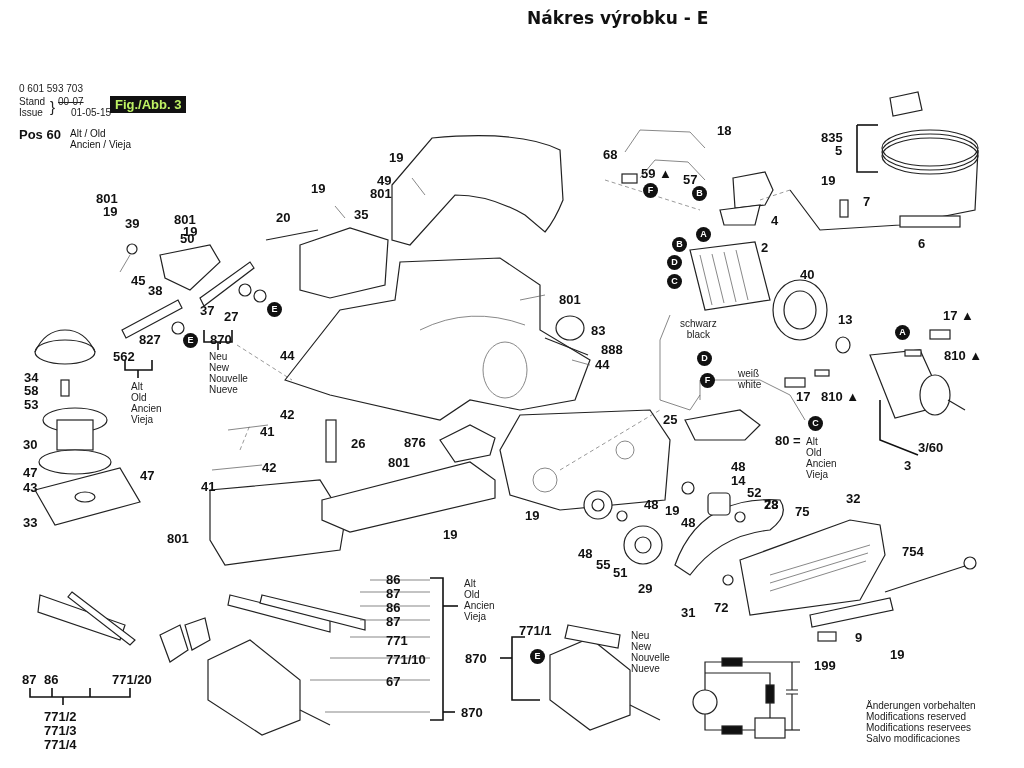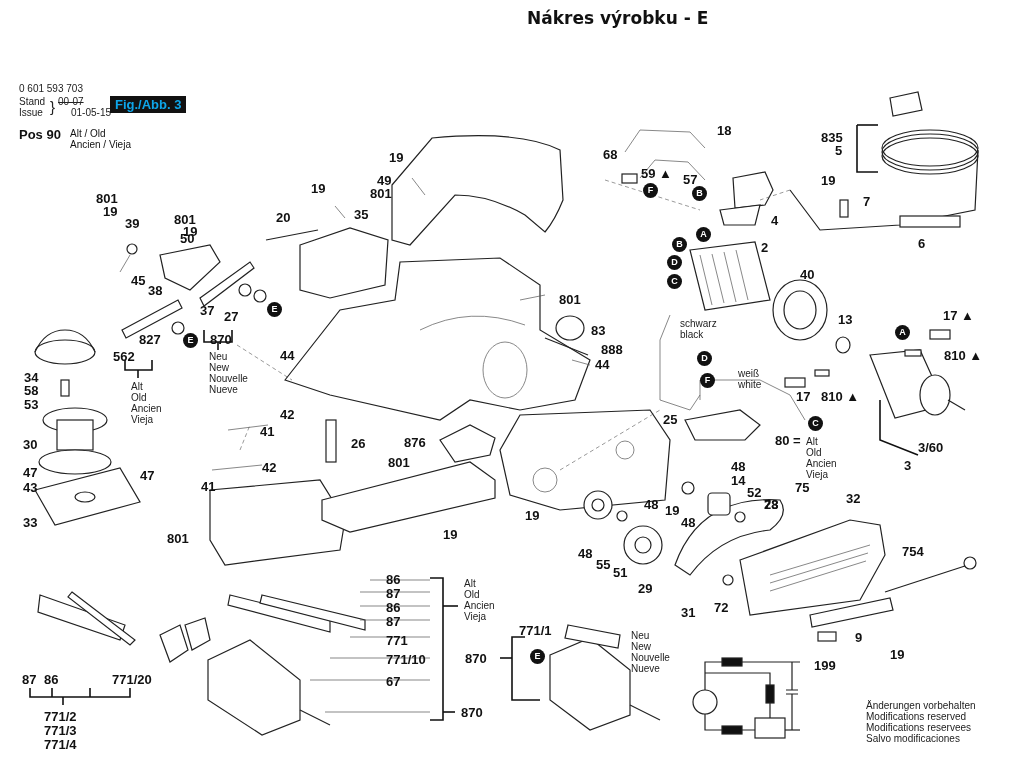--- a/index.html
+++ b/index.html
@@ -1,19 +1,19 @@
 <!DOCTYPE html>
 <html><head>
 <meta charset="utf-8">
 <style>
   html, body { margin:0; padding:0; background:#ffffff; }
   body { width:1024px; height:768px; position:relative; overflow:hidden; font-family:"Liberation Sans", sans-serif; color:#111; }
   .title { position:absolute; left:527px; top:8px; font-family:"DejaVu Sans", sans-serif; font-weight:bold; font-size:17px; color:#111; }
   .meta { position:absolute; font-size:10px; line-height:11px; color:#222; }
-  .figbox { position:absolute; left:110px; top:96px; background:#111; color:#0ea5e9; font-weight:bold; font-size:13px; padding:1px 5px; }
+  .figbox { position:absolute; left:110px; top:96px; background:#111; color:#bef264; font-weight:bold; font-size:13px; padding:1px 5px; }
   .pos { position:absolute; left:19px; top:127px; font-weight:bold; font-size:13px; }
   .posnote { position:absolute; left:70px; top:128px; font-size:10px; line-height:11px; }
   .lbl { position:absolute; font-weight:bold; font-size:13px; line-height:13px; white-space:nowrap; color:#111; }
   .note { position:absolute; font-size:10px; line-height:11px; white-space:pre; color:#222; }
   .badge { position:absolute; width:15px; height:15px; border-radius:50%; background:#111; color:#fff; font-size:9px; font-weight:bold; text-align:center; line-height:15px; }
   .footer { position:absolute; left:866px; top:700px; font-size:10px; line-height:11px; color:#222; }
   svg.diagram { position:absolute; left:0; top:0; }
   svg.diagram * { fill:none; stroke:#222; stroke-width:1.2; }
   svg.diagram .thin { stroke-width:0.7; stroke:#555; }
   svg.diagram .dash { stroke-dasharray:4 3; stroke-width:0.6; stroke:#555; }
@@ -25,21 +25,21 @@
 <body>
 
 <div class="title">Nákres výrobku - E</div>
 <div class="meta" style="left:19px;top:83px;">0 601 593 703</div>
 <div class="meta" style="left:19px;top:96px;">Stand</div>
 <div class="meta" style="left:19px;top:107px;">Issue</div>
 <div class="meta" style="left:50px;top:95px;font-size:15px;line-height:24px;">}</div>
 <div class="meta" style="left:58px;top:96px;text-decoration:line-through;">00-07</div>
 <div class="meta" style="left:58px;top:107px;margin-left:13px;">01-05-15</div>
 <div class="figbox">Fig./Abb. 3</div>
-<div class="pos">Pos 90</div>
+<div class="pos">Pos 60</div>
 <div class="posnote">
   <div>Alt / Old</div>
   <div>Ancien / Vieja</div>
 </div>
 
 <svg class="diagram" width="1024" height="768">
 
   <path d="M392,185 L432,138 Q520,130 560,150 L563,200 Q555,220 545,232 L525,215 Q490,195 455,195 L410,245 L392,240 Z" class="fillw"></path>
 
   <path d="M300,245 L350,228 L388,240 L385,285 L330,298 L300,290 Z" class="fillw"></path>
@@ -272,21 +272,21 @@
 <div class="lbl" style="left:525px;top:509px;">19</div>
 <div class="lbl" style="left:644px;top:498px;">48</div>
 <div class="lbl" style="left:665px;top:504px;">19</div>
 <div class="lbl" style="left:681px;top:516px;">48</div>
 <div class="lbl" style="left:578px;top:547px;">48</div>
 <div class="lbl" style="left:596px;top:558px;">55</div>
 <div class="lbl" style="left:613px;top:566px;">51</div>
 <div class="lbl" style="left:638px;top:582px;">29</div>
 <div class="lbl" style="left:681px;top:606px;">31</div>
 <div class="lbl" style="left:714px;top:601px;">72</div>
-<div class="lbl" style="left:795px;top:481px;">75</div>
+<div class="lbl" style="left:795px;top:505px;">75</div>
 <div class="lbl" style="left:846px;top:492px;">32</div>
 <div class="lbl" style="left:902px;top:545px;">754</div>
 <div class="lbl" style="left:855px;top:631px;">9</div>
 <div class="lbl" style="left:890px;top:648px;">19</div>
 <div class="lbl" style="left:814px;top:659px;">199</div>
 <div class="lbl" style="left:386px;top:573px;">86</div>
 <div class="lbl" style="left:386px;top:587px;">87</div>
 <div class="lbl" style="left:386px;top:601px;">86</div>
 <div class="lbl" style="left:386px;top:615px;">87</div>
 <div class="lbl" style="left:386px;top:634px;">771</div>
@@ -303,21 +303,21 @@
 <div class="lbl" style="left:44px;top:738px;">771/4</div>
 
 <div class="note" style="left:131px;top:381px;">Alt
 Old
 Ancien
 Vieja</div>
 <div class="note" style="left:209px;top:351px;">Neu
 New
 Nouvelle
 Nueve</div>
-<div class="note" style="left:680px;top:318px;">schwarz
+<div class="note" style="left:680px;top:318px;text-align:center;">schwarz
 black</div>
 <div class="note" style="left:738px;top:368px;">weiß
 white</div>
 <div class="lbl" style="left:775px;top:434px;">80 =</div>
 <div class="note" style="left:806px;top:436px;">Alt
 Old
 Ancien
 Vieja</div>
 <div class="note" style="left:464px;top:578px;">Alt
 Old

